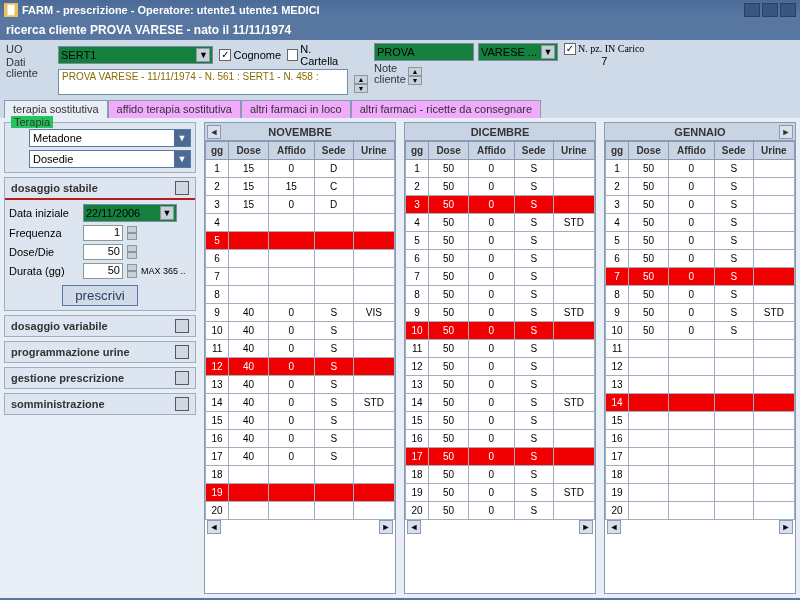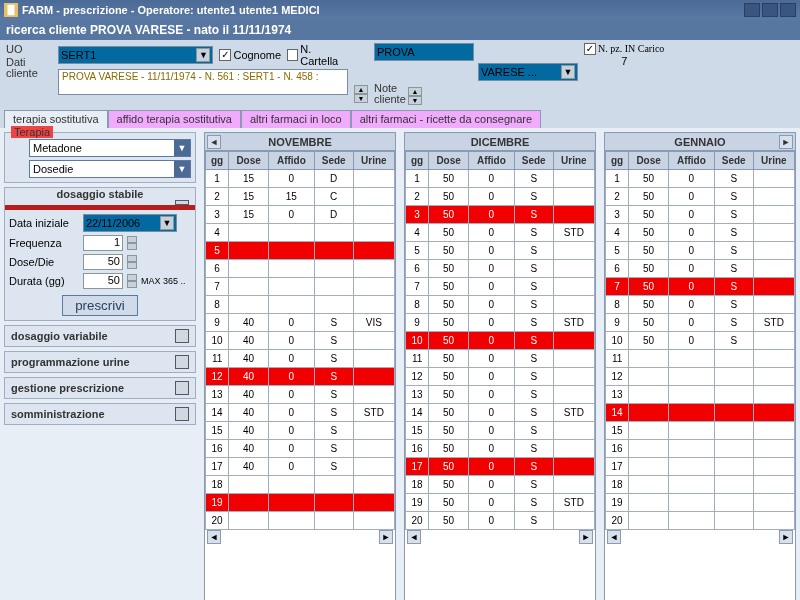--- a/index.html
+++ b/index.html
@@ -9,38 +9,38 @@
   .titlebar svg { width: 14px; height: 14px; margin-right: 4px; }
   .titlebar .spacer { flex: 1; }
   .titlebar .winbtn { width: 16px; height: 14px; border: 1px solid #2a4060; background: #3a5580; margin-left: 2px; }
 
   .searchbar { background: #5776a0; height: 20px; display: flex; align-items: center; padding: 0 6px; color: #fff; font-weight: bold; font-size: 12px; }
   .searchbar .spacer { flex: 1; }
 
   .clientbar { background: #cedae8; padding: 3px 6px; display: flex; gap: 6px; align-items: flex-start; }
   .lbl { color: #333; font-size: 11px; }
   .uo-col { display: flex; flex-direction: column; gap: 2px; width: 46px; }
-  .dropdown { background: #0369a1; border: 1px solid #7a8ca0; height: 18px; display: flex; align-items: center; padding: 0 2px; }
+  .dropdown { background: #15803d; border: 1px solid #7a8ca0; height: 18px; display: flex; align-items: center; padding: 0 2px; }
   .dropdown span { flex: 1; white-space: nowrap; overflow: hidden; }
   .dropbtn { width: 14px; height: 14px; background: #c8d0dc; border: 1px solid #899; display: flex; align-items: center; justify-content: center; font-size: 9px; }
   .checkbox { display: inline-flex; align-items: center; gap: 2px; }
   .checkbox .box { width: 12px; height: 12px; border: 1px solid #666; background: #fff; display: inline-flex; align-items: center; justify-content: center; font-size: 10px; line-height: 1; }
   .textarea { background: #fff; border: 1px solid #7a8ca0; padding: 1px 3px; font-size: 10px; line-height: 12px; }
   .yellowtext { color: #8a6a00; }
   .updown { display: flex; flex-direction: column; }
   .updown div { width: 14px; height: 9px; border: 1px solid #899; background: #c8d0dc; font-size: 7px; display: flex; align-items: center; justify-content: center; }
 
   .tabbar { background: #cedae8; display: flex; gap: 0; padding: 0 4px; height: 20px; align-items: flex-end; }
   .tab { background: #f0abfc; border: 1px solid #8a9ab0; border-bottom: none; padding: 2px 8px; font-size: 11px; color: #333; height: 18px; }
   .tab.active { background: #e8eef6; }
 
   .mainarea { background: #e8eef6; display: flex; height: 480px; }
   .leftpanel { width: 200px; padding: 4px; display: flex; flex-direction: column; gap: 4px; }
   .fieldset { border: 1px solid #a0aec0; background: #dde6f0; position: relative; padding: 6px 4px 4px; }
-  .fieldset .legend { position: absolute; top: -7px; left: 6px; background: #ef4444; padding: 0 3px; font-size: 11px; color: #333; }
+  .fieldset .legend { position: absolute; top: -7px; left: 6px; background: #22c55e; padding: 0 3px; font-size: 11px; color: #333; }
   .combo { background: #fff; border: 1px solid #5a7aa5; height: 18px; display: flex; align-items: center; margin-left: 20px; }
   .combo span { flex: 1; padding: 0 3px; }
   .combobtn { width: 16px; height: 16px; background: #4b6a95; color: #fff; display: flex; align-items: center; justify-content: center; font-size: 9px; }
   .sidebtn { background: #dde6f0; border: 1px solid #a0aec0; height: 22px; display: flex; align-items: center; padding: 0 6px; font-weight: bold; color: #333; }
   .sidebtn .sq { width: 14px; height: 14px; border: 1px solid #556; background: #d0d8e0; margin-left: auto; }
   .formrow { display: flex; align-items: center; gap: 4px; margin: 3px 0; font-size: 11px; }
   .mini-input { width: 40px; height: 16px; background: #fff; border: 1px solid #899; text-align: right; padding: 0 2px; }
   .stepper { display: flex; flex-direction: column; }
   .stepper div { width: 10px; height: 7px; border: 1px solid #899; background: #c8d0dc; font-size: 5px; }
   .btn { background: #d0dae8; border: 1px solid #5a7aa5; padding: 2px 12px; color: #2a4060; }
@@ -106,21 +106,21 @@
   </div>
   <div class="updown" style="align-self:flex-end;margin-bottom:2px;">
       <div>▲</div>
       <div>▼</div>
     </div>
   <div style="display:flex;flex-direction:column;gap:2px;">
     <div style="display:flex;gap:4px;">
       <div class="dropdown" style="width:100px;align-items:center;">
           <span>PROVA</span>
         </div>
-      <div class="dropdown" style="width:100px;margin-top:20px;">
+      <div class="dropdown" style="width:80px;">
           <span>VARESE ...</span>
           <div class="dropbtn">▼</div>
         </div>
     </div>
     <div style="display:flex;align-items:flex-start;">
       <div class="lbl" style="width:34px;line-height:11px;">Note cliente</div>
       <div class="updown" style="align-self:flex-end;">
           <div>▲</div>
           <div>▼</div>
         </div>
@@ -151,21 +151,21 @@
           <span>Metadone</span>
           <div class="combobtn">▼</div>
         </div>
       <div class="combo">
           <span>Dosedie</span>
           <div class="combobtn">▼</div>
         </div>
     </div>
 
     <div style="border:1px solid #a0aec0;background:#dde6f0;padding:4px;">
-      <div class="sidebtn" style="margin:-4px -4px 4px;border:none;border-bottom:5px solid #b91c1c;flex-direction:column;">
+      <div class="sidebtn" style="margin:-4px -4px 4px;border:none;border-bottom:2px solid #b91c1c;">
         <span>dosaggio stabile</span>
           <div class="sq"></div>
       </div>
       <div class="formrow">
           <span style="width:70px;">Data iniziale</span>
         <div class="dropdown" style="width:94px;">
             <span>22/11/2006</span>
             <div class="dropbtn">▼</div>
           </div>
       </div>

